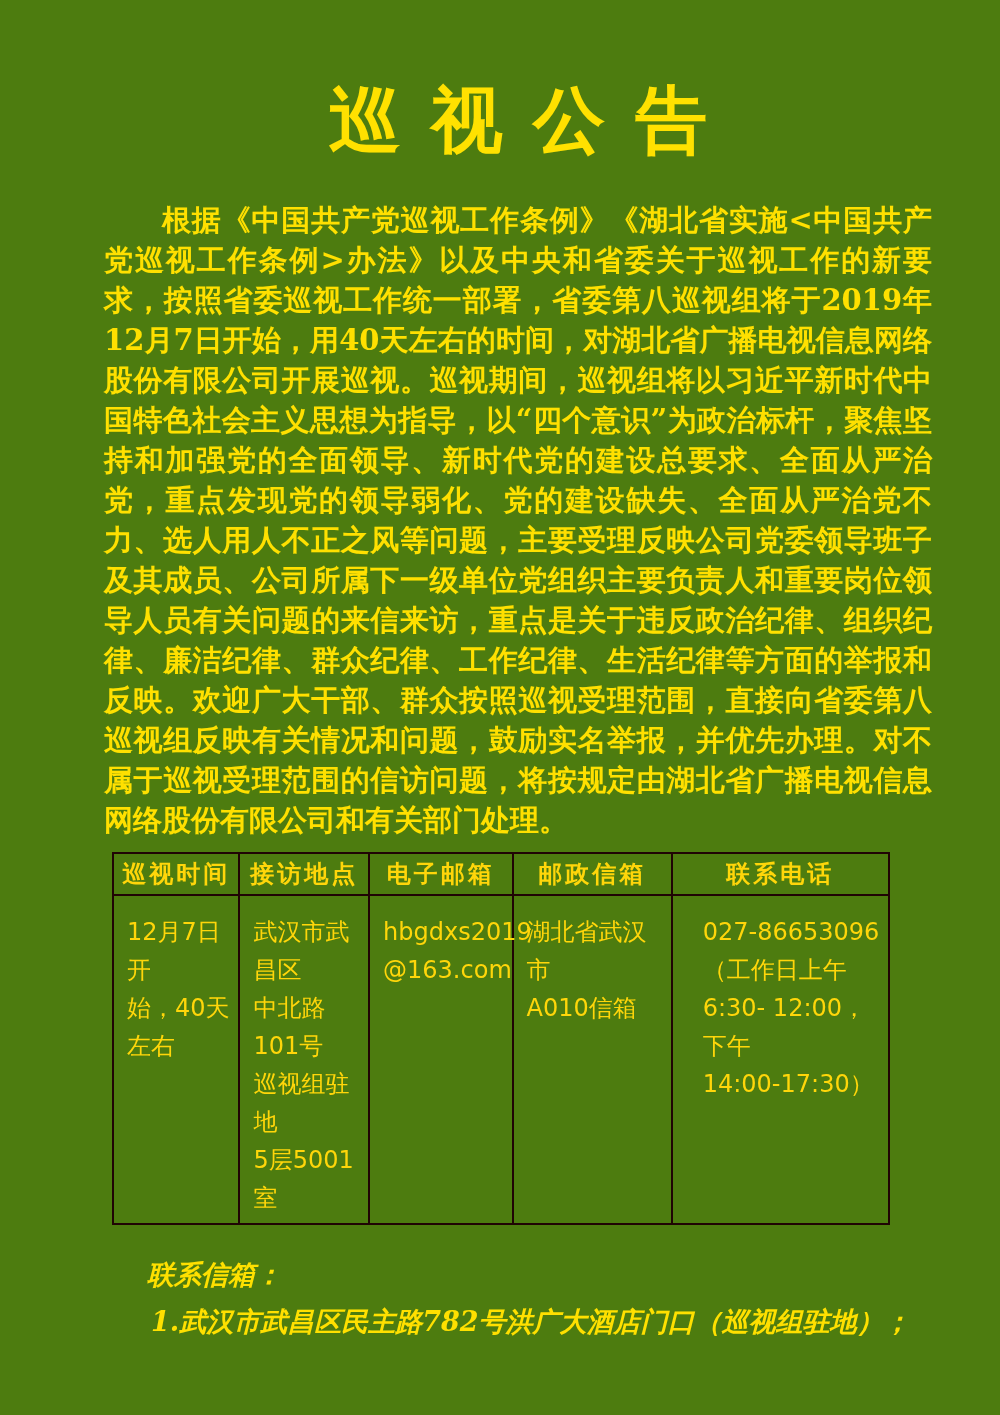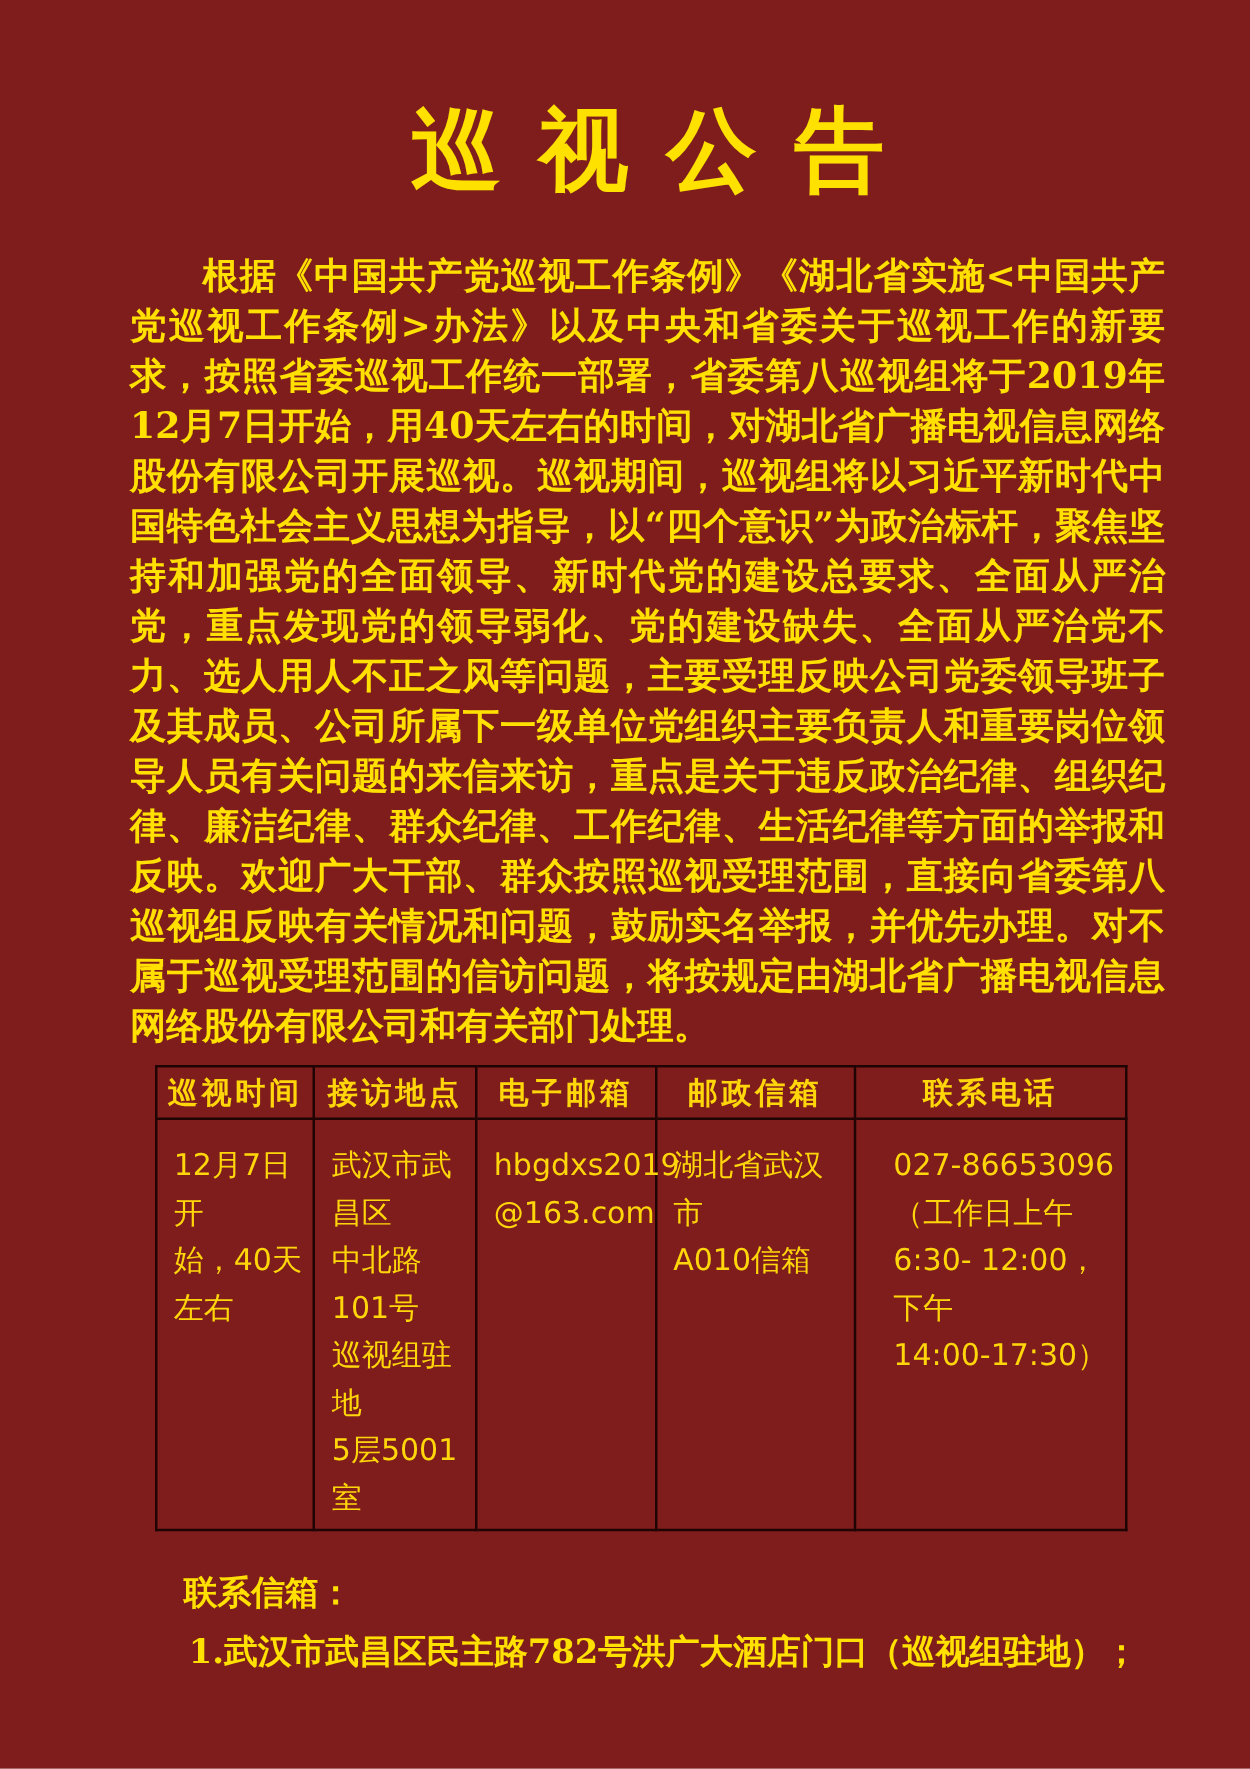--- a/index.html
+++ b/index.html
@@ -1,19 +1,19 @@
 <!DOCTYPE html>
 <html lang="zh"><head>
 <meta charset="utf-8">
 <style>
   html,body{margin:0;padding:0;}
   .page{
     position:relative;
     width:1000px;height:1415px;
-    background:#7f1d1d;
+    background:#4d7c0f;
     box-sizing:border-box;
     padding:84px 56px 0 92px;
     overflow:hidden;
     font-family:"DejaVu Serif","Liberation Serif",serif;
   }
   .title{
     text-align:center;
     color:#ffe100;
     font-size:72px;
     font-weight:bold;
@@ -26,21 +26,21 @@
   .body-text{
     color:#ffe000;
     font-size:29px;
     line-height:40px;
     text-align:justify;
     font-weight:bold;
   }
   .body-text p{margin:12px;text-indent:2em;}
   .notice-table{
     width:778px;
-    margin:8px 0 0 32px;
+    margin:8px 0 0 20px;
     border-collapse:collapse;
     table-layout:fixed;
   }
   .notice-table th,.notice-table td{
     border:2px solid #200404;
     color:#ffd60a;
     font-family:"DejaVu Sans","Liberation Sans",sans-serif;
   }
   .notice-table th{
     height:40px;
@@ -61,20 +61,21 @@
   }
   .notice-table td.col-phone{padding-left:30px;}
   .col-w1{width:16.3%;} .col-w2{width:16.7%;} .col-w3{width:18.5%;}
   .col-w4{width:20.5%;} .col-w5{width:28%;}
   .contact{
     margin:28px 0 0 55px;
     color:#ffe000;
     font-size:27px;
     line-height:43px;
     font-weight:bold;
+    font-style:italic;
   }
   .contact .contact-heading{margin:0;}
   .contact p{margin:4px;}
 </style>
 </head>
 <body>
 
 <div class="page">
 
   <h1 class="title">巡视公告</h1>

